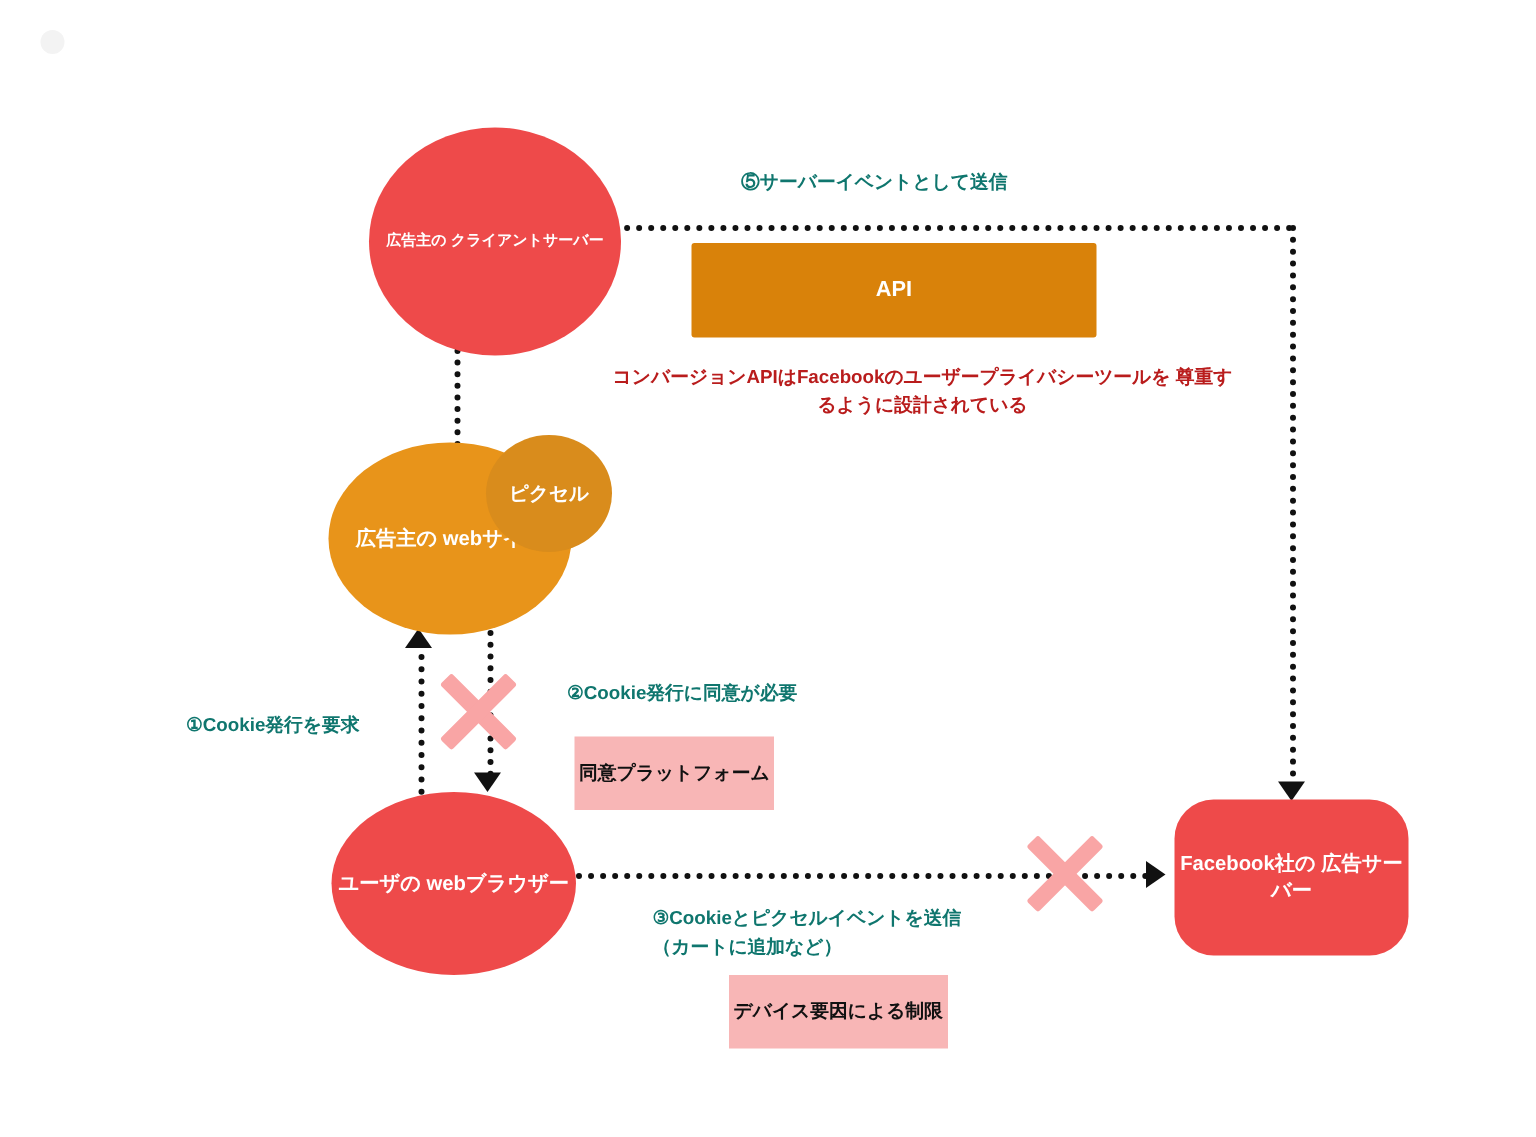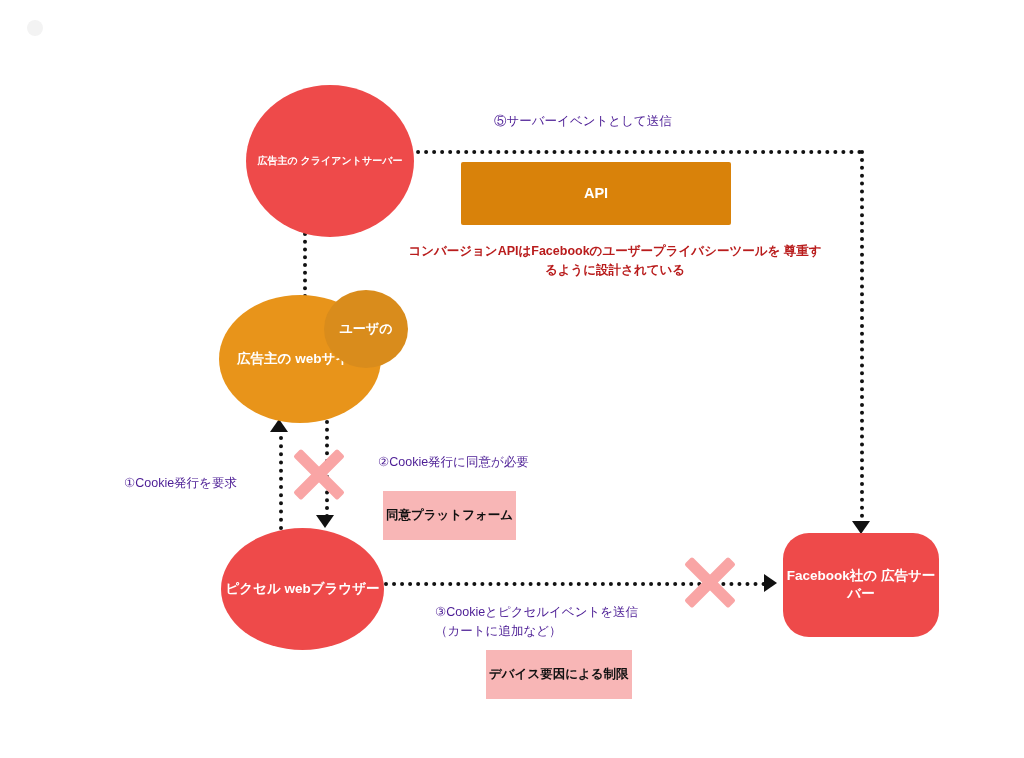--- a/index.html
+++ b/index.html
@@ -67,22 +67,22 @@
     left: 461px; top: 162px;
     width: 270px; height: 63px;
     background: #d9820a;
     border-radius: 2px;
     font-size: 14.5px;
   }
 
   
   .label {
     position: absolute;
-    color: #4c1d95;
-    font-weight: normal;
+    color: #0f766e;
+    font-weight: bold;
     font-size: 12.5px;
     line-height: 1.5;
     white-space: pre-line;
   }
   #label-5 { left: 494px; top: 112px; }
   #label-4 { left: 84px;  top: 250px; }
   #label-1 { left: 124px; top: 474px; }
   #label-2 { left: 378px; top: 453px; }
   #label-3 {
     left: 435px; top: 603px;
@@ -200,23 +200,23 @@
     <span class="a"></span>
       <span class="b"></span>
   </div>
 
   <div class="node" id="node-client-server">広告主の
 クライアントサーバー</div>
 
   <div class="node" id="node-website">広告主の
 webサイト</div>
 
-  <div class="node" id="node-pixel">ユーザの</div>
-
-  <div class="node" id="node-browser">ピクセル
+  <div class="node" id="node-pixel">ピクセル</div>
+
+  <div class="node" id="node-browser">ユーザの
 webブラウザー</div>
 
   <div class="node" id="node-api">API</div>
 
   <div class="node" id="node-fb-server">Facebook社の
 広告サーバー</div>
 
   <div class="label" id="label-5">⑤サーバーイベントとして送信</div>
   <div class="label" id="label-1">①Cookie発行を要求</div>
   <div class="label" id="label-2">②Cookie発行に同意が必要</div>

